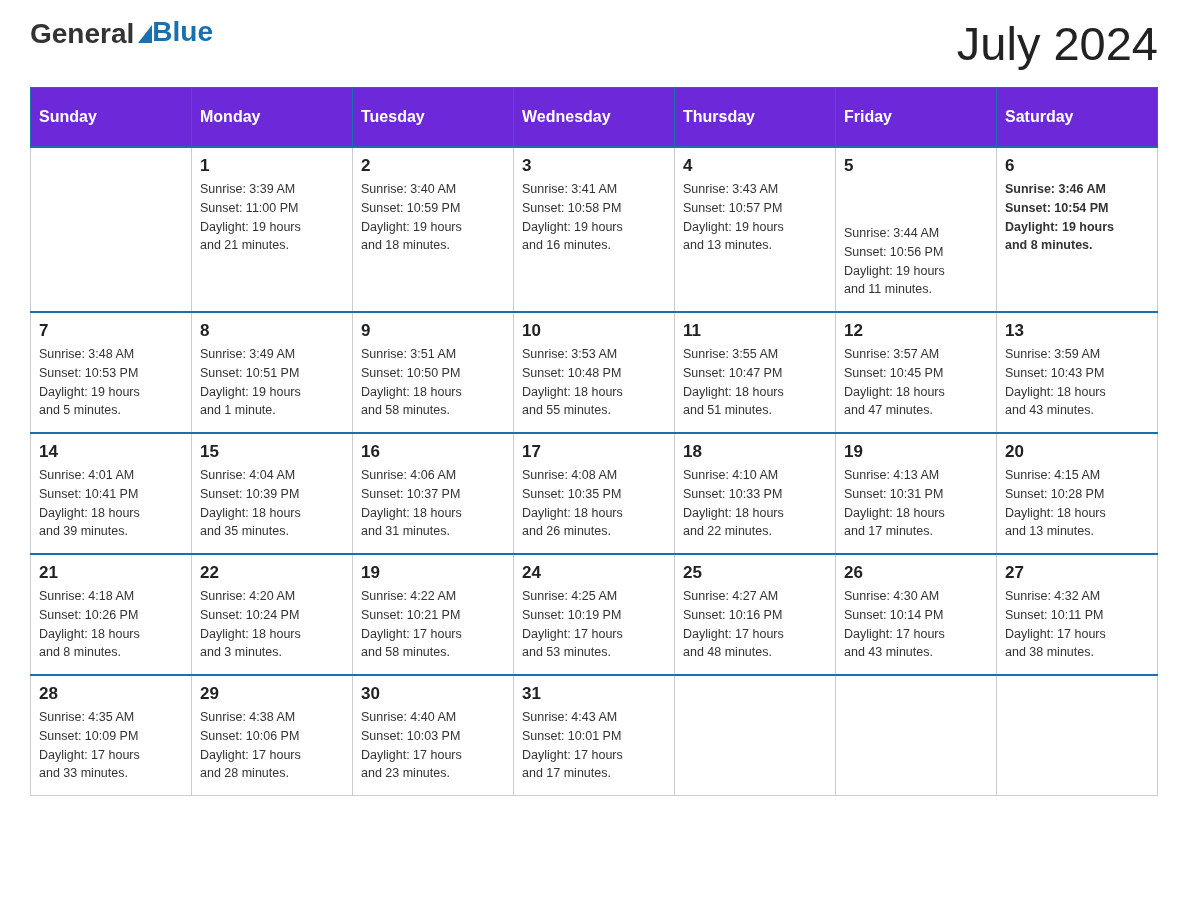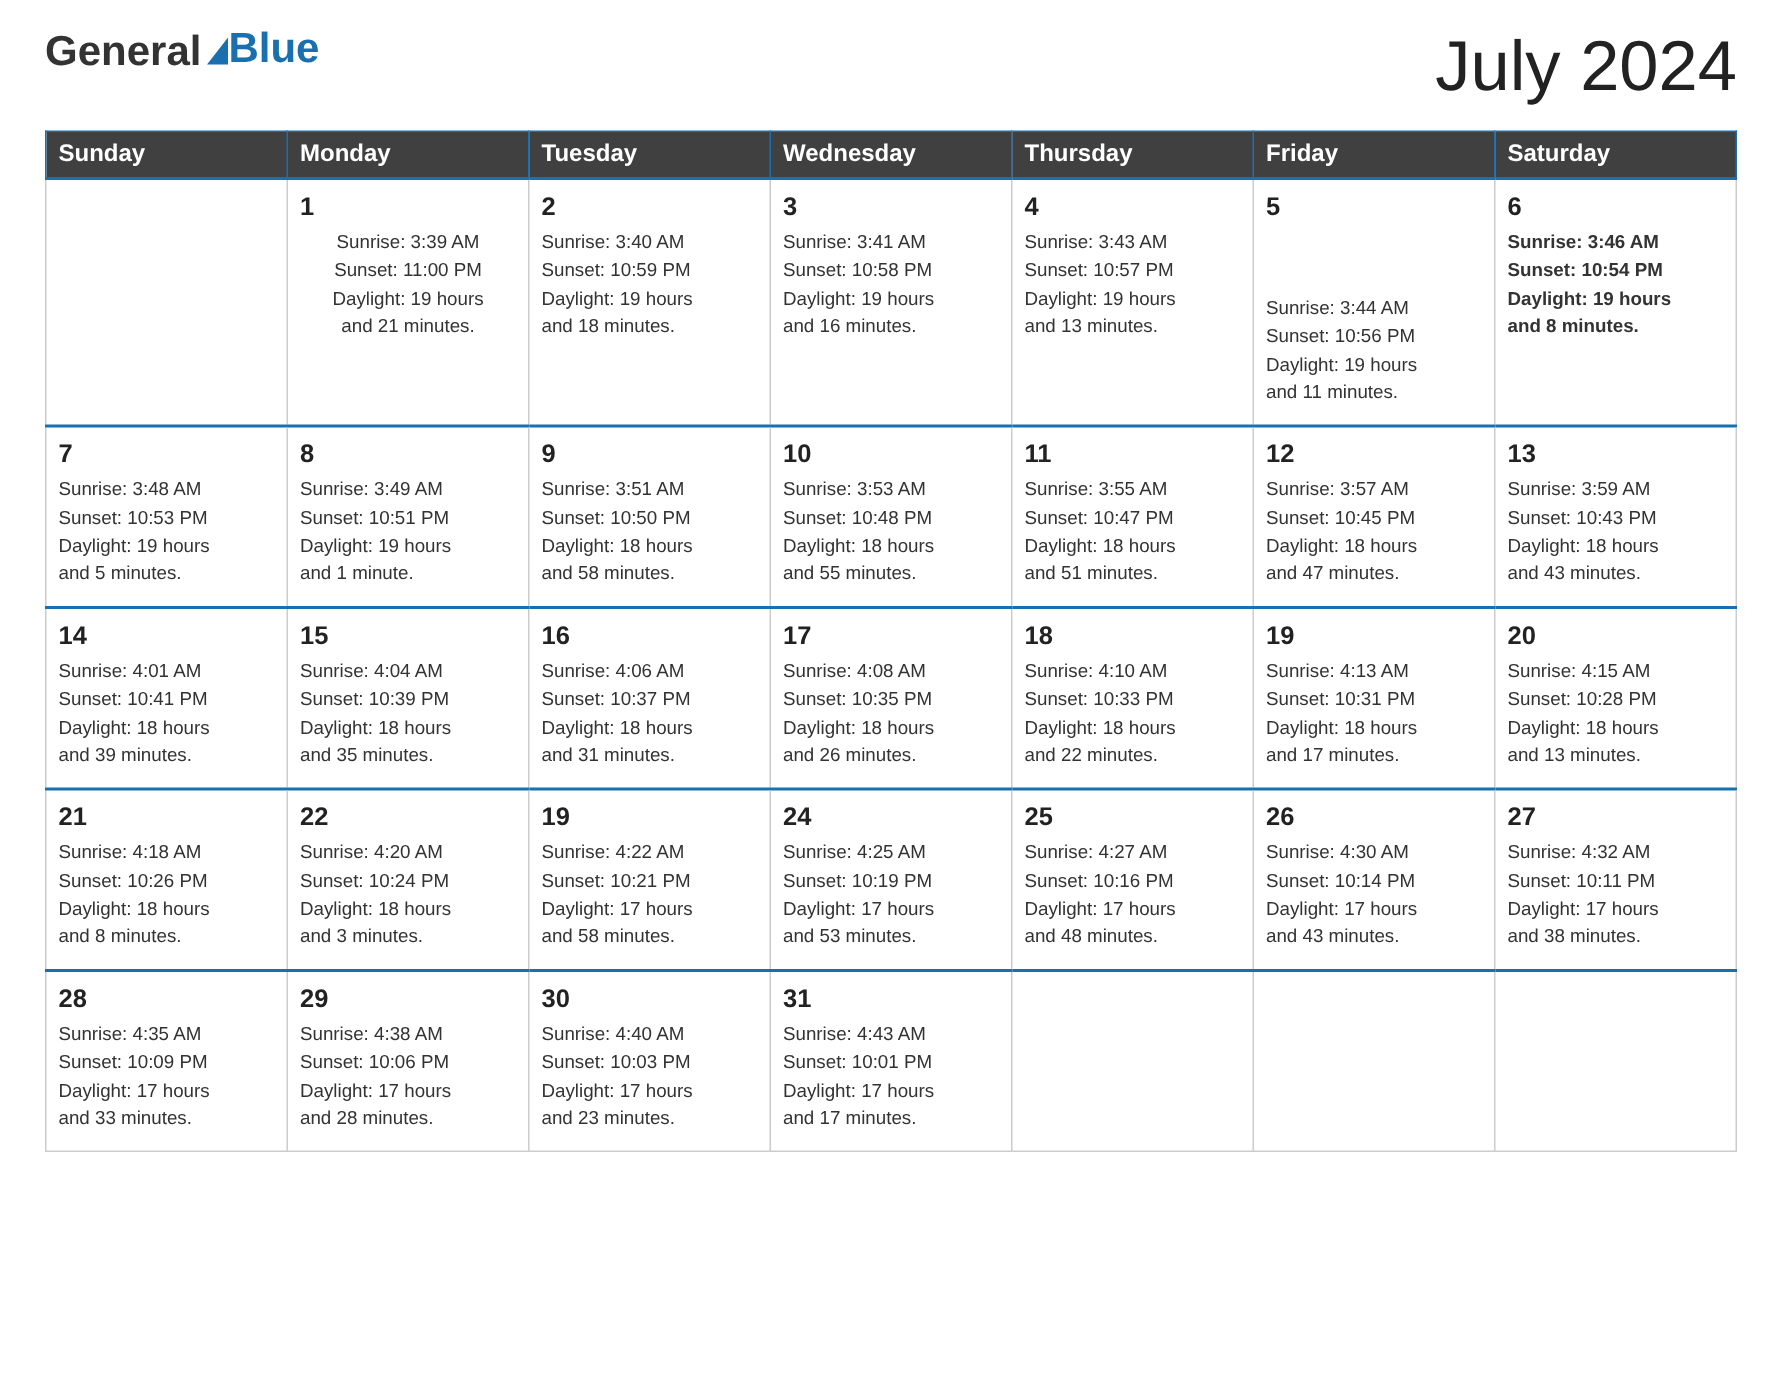--- a/index.html
+++ b/index.html
@@ -56,25 +56,25 @@
       font-size: 22px;
       color: #444;
       margin-top: 6px;
     }
     .calendar {
       width: 100%;
       border-collapse: collapse;
       border: 1px solid #999;
     }
     .calendar th {
-      background-color: #404040;
+      background-color: #6d28d9;
       color: #fff;
       font-size: 16px;
       font-weight: bold;
-      padding: 6px 8px;
+      padding: 20px 8px;
       text-align: left;
       border: 1px solid #1a6faf;
     }
     .calendar td {
       vertical-align: top;
       padding: 8px 8px 12px 8px;
       border: 1px solid #ccc;
       border-top: 2px solid #1a6faf;
       min-height: 110px;
       width: 14.28%;
@@ -122,21 +122,21 @@
         <th>Thursday</th>
         <th>Friday</th>
         <th>Saturday</th>
       </tr>
   </thead>
   <tbody id="calendar-body">
   <tr>
         <td class="empty-cell"></td>
         <td>
           <div class="day-number">1</div>
-          <div class="day-info" style="white-space: pre-line; text-align: center;">Sunrise: 3:39 AM
+          <div class="day-info" style="white-space: pre-line;">Sunrise: 3:39 AM
 Sunset: 11:00 PM
 Daylight: 19 hours
 and 21 minutes.</div>
         </td>
         <td>
           <div class="day-number">2</div>
           <div class="day-info" style="white-space: pre-line;">Sunrise: 3:40 AM
 Sunset: 10:59 PM
 Daylight: 19 hours
 and 18 minutes.</div>

